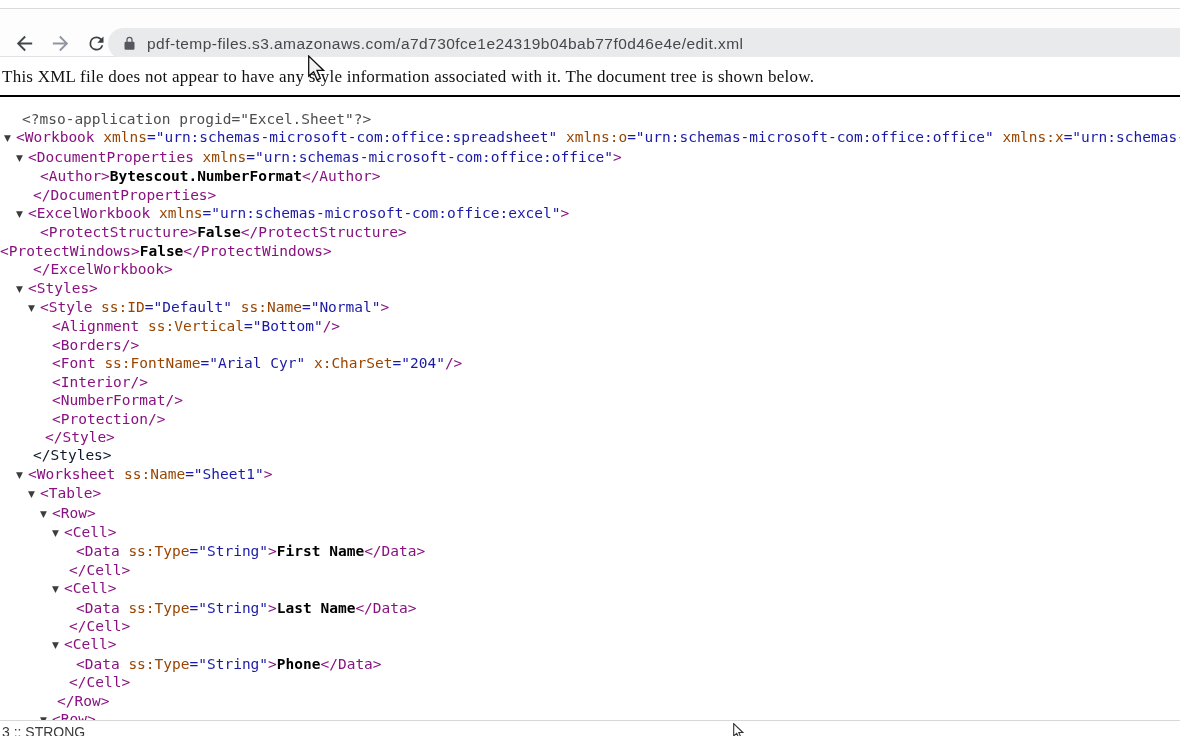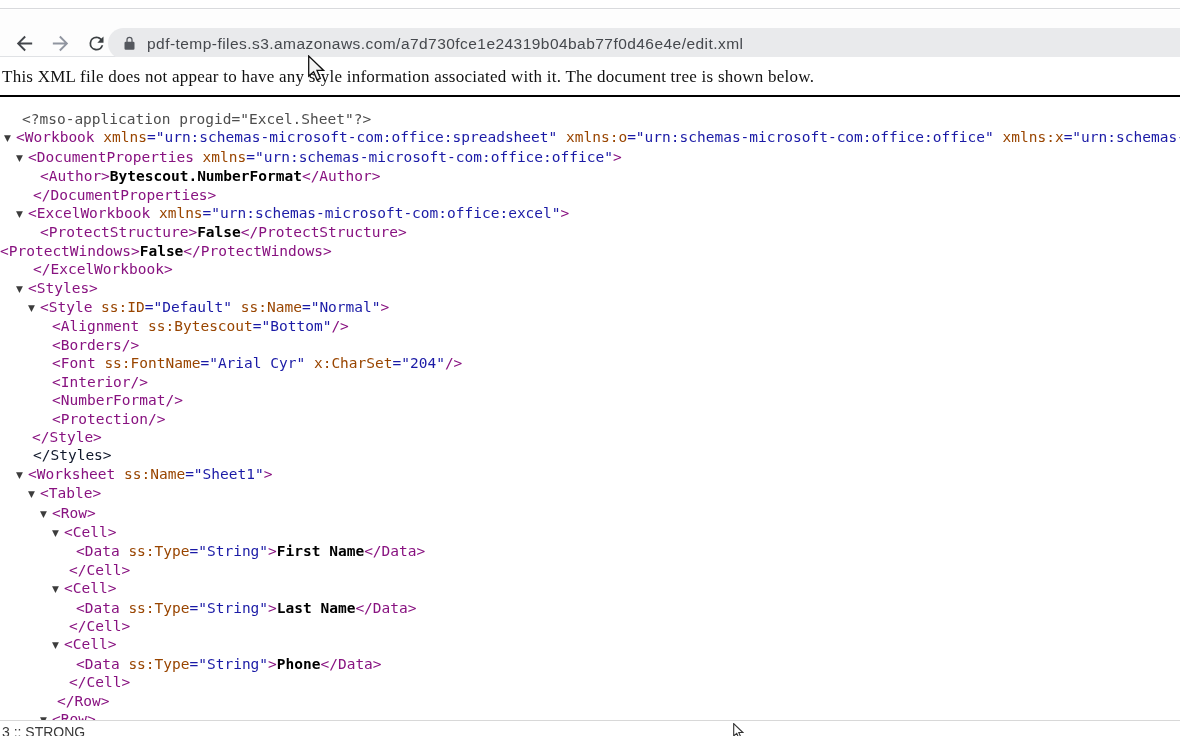--- a/index.html
+++ b/index.html
@@ -86,27 +86,27 @@
       <div class="xline" style="padding-left: 16px;"><span class="arrow" style="color: rgb(60, 60, 60);">▼</span><span class="seg-tag" style="color: rgb(136, 18, 128);">&lt;Workbook </span><span class="seg-attr" style="color: rgb(153, 69, 0);">xmlns</span><span class="seg-val" style="color: rgb(26, 26, 166);">="urn:schemas-microsoft-com:office:spreadsheet"</span><span class="seg-tag" style="color: rgb(136, 18, 128);"> </span><span class="seg-attr" style="color: rgb(153, 69, 0);">xmlns:o</span><span class="seg-val" style="color: rgb(26, 26, 166);">="urn:schemas-microsoft-com:office:office"</span><span class="seg-tag" style="color: rgb(136, 18, 128);"> </span><span class="seg-attr" style="color: rgb(153, 69, 0);">xmlns:x</span><span class="seg-val" style="color: rgb(26, 26, 166);">="urn:schemas-micros</span></div>
       <div class="xline" style="padding-left: 28px;"><span class="arrow" style="color: rgb(60, 60, 60);">▼</span><span class="seg-tag" style="color: rgb(136, 18, 128);">&lt;DocumentProperties </span><span class="seg-attr" style="color: rgb(153, 69, 0);">xmlns</span><span class="seg-val" style="color: rgb(26, 26, 166);">="urn:schemas-microsoft-com:office:office"</span><span class="seg-tag" style="color: rgb(136, 18, 128);">&gt;</span></div>
       <div class="xline" style="padding-left: 40px;"><span class="seg-tag" style="color: rgb(136, 18, 128);">&lt;Author&gt;</span><span class="seg-txt" style="color: rgb(0, 0, 0);">Bytescout.NumberFormat</span><span class="seg-tag" style="color: rgb(136, 18, 128);">&lt;/Author&gt;</span></div>
       <div class="xline" style="padding-left: 33px;"><span class="seg-tag" style="color: rgb(136, 18, 128);">&lt;/DocumentProperties&gt;</span></div>
       <div class="xline" style="padding-left: 28px;"><span class="arrow" style="color: rgb(60, 60, 60);">▼</span><span class="seg-tag" style="color: rgb(136, 18, 128);">&lt;ExcelWorkbook </span><span class="seg-attr" style="color: rgb(153, 69, 0);">xmlns</span><span class="seg-val" style="color: rgb(26, 26, 166);">="urn:schemas-microsoft-com:office:excel"</span><span class="seg-tag" style="color: rgb(136, 18, 128);">&gt;</span></div>
       <div class="xline" style="padding-left: 40px;"><span class="seg-tag" style="color: rgb(136, 18, 128);">&lt;ProtectStructure&gt;</span><span class="seg-txt" style="color: rgb(0, 0, 0);">False</span><span class="seg-tag" style="color: rgb(136, 18, 128);">&lt;/ProtectStructure&gt;</span></div>
       <div class="xline" style=""><span class="seg-tag" style="color: rgb(136, 18, 128);">&lt;ProtectWindows&gt;</span><span class="seg-txt" style="color: rgb(0, 0, 0);">False</span><span class="seg-tag" style="color: rgb(136, 18, 128);">&lt;/ProtectWindows&gt;</span></div>
       <div class="xline" style="padding-left: 33px;"><span class="seg-tag" style="color: rgb(136, 18, 128);">&lt;/ExcelWorkbook&gt;</span></div>
       <div class="xline" style="padding-left: 28px;"><span class="arrow" style="color: rgb(60, 60, 60);">▼</span><span class="seg-tag" style="color: rgb(136, 18, 128);">&lt;Styles&gt;</span></div>
       <div class="xline" style="padding-left: 40px;"><span class="arrow" style="color: rgb(60, 60, 60);">▼</span><span class="seg-tag" style="color: rgb(136, 18, 128);">&lt;Style </span><span class="seg-attr" style="color: rgb(153, 69, 0);">ss:ID</span><span class="seg-val" style="color: rgb(26, 26, 166);">="Default"</span><span class="seg-tag" style="color: rgb(136, 18, 128);"> </span><span class="seg-attr" style="color: rgb(153, 69, 0);">ss:Name</span><span class="seg-val" style="color: rgb(26, 26, 166);">="Normal"</span><span class="seg-tag" style="color: rgb(136, 18, 128);">&gt;</span></div>
-      <div class="xline" style="padding-left: 52px;"><span class="seg-tag" style="color: rgb(136, 18, 128);">&lt;Alignment </span><span class="seg-attr" style="color: rgb(153, 69, 0);">ss:Bytescout</span><span class="seg-val" style="color: rgb(26, 26, 166);">="Bottom"</span><span class="seg-tag" style="color: rgb(136, 18, 128);">/&gt;</span></div>
+      <div class="xline" style="padding-left: 52px;"><span class="seg-tag" style="color: rgb(136, 18, 128);">&lt;Alignment </span><span class="seg-attr" style="color: rgb(153, 69, 0);">ss:Vertical</span><span class="seg-val" style="color: rgb(26, 26, 166);">="Bottom"</span><span class="seg-tag" style="color: rgb(136, 18, 128);">/&gt;</span></div>
       <div class="xline" style="padding-left: 52px;"><span class="seg-tag" style="color: rgb(136, 18, 128);">&lt;Borders/&gt;</span></div>
       <div class="xline" style="padding-left: 52px;"><span class="seg-tag" style="color: rgb(136, 18, 128);">&lt;Font </span><span class="seg-attr" style="color: rgb(153, 69, 0);">ss:FontName</span><span class="seg-val" style="color: rgb(26, 26, 166);">="Arial Cyr"</span><span class="seg-tag" style="color: rgb(136, 18, 128);"> </span><span class="seg-attr" style="color: rgb(153, 69, 0);">x:CharSet</span><span class="seg-val" style="color: rgb(26, 26, 166);">="204"</span><span class="seg-tag" style="color: rgb(136, 18, 128);">/&gt;</span></div>
       <div class="xline" style="padding-left: 52px;"><span class="seg-tag" style="color: rgb(136, 18, 128);">&lt;Interior/&gt;</span></div>
       <div class="xline" style="padding-left: 52px;"><span class="seg-tag" style="color: rgb(136, 18, 128);">&lt;NumberFormat/&gt;</span></div>
       <div class="xline" style="padding-left: 52px;"><span class="seg-tag" style="color: rgb(136, 18, 128);">&lt;Protection/&gt;</span></div>
-      <div class="xline" style="padding-left: 32px;"><span class="seg-tag" style="color: rgb(136, 18, 128);">&lt;/Style&gt;</span></div>
+      <div class="xline" style="padding-left: 45px;"><span class="seg-tag" style="color: rgb(136, 18, 128);">&lt;/Style&gt;</span></div>
       <div class="xline" style="padding-left: 33px;"><span class="seg-tag" style="color: #0f172a;">&lt;/Styles&gt;</span></div>
       <div class="xline" style="padding-left: 28px;"><span class="arrow" style="color: rgb(60, 60, 60);">▼</span><span class="seg-tag" style="color: rgb(136, 18, 128);">&lt;Worksheet </span><span class="seg-attr" style="color: rgb(153, 69, 0);">ss:Name</span><span class="seg-val" style="color: rgb(26, 26, 166);">="Sheet1"</span><span class="seg-tag" style="color: rgb(136, 18, 128);">&gt;</span></div>
       <div class="xline" style="padding-left: 40px;"><span class="arrow" style="color: rgb(60, 60, 60);">▼</span><span class="seg-tag" style="color: rgb(136, 18, 128);">&lt;Table&gt;</span></div>
       <div class="xline" style="padding-left: 52px;"><span class="arrow" style="color: rgb(60, 60, 60);">▼</span><span class="seg-tag" style="color: rgb(136, 18, 128);">&lt;Row&gt;</span></div>
       <div class="xline" style="padding-left: 64px;"><span class="arrow" style="color: rgb(60, 60, 60);">▼</span><span class="seg-tag" style="color: rgb(136, 18, 128);">&lt;Cell&gt;</span></div>
       <div class="xline" style="padding-left: 76px;"><span class="seg-tag" style="color: rgb(136, 18, 128);">&lt;Data </span><span class="seg-attr" style="color: rgb(153, 69, 0);">ss:Type</span><span class="seg-val" style="color: rgb(26, 26, 166);">="String"</span><span class="seg-tag" style="color: rgb(136, 18, 128);">&gt;</span><span class="seg-txt" style="color: rgb(0, 0, 0);">First Name</span><span class="seg-tag" style="color: rgb(136, 18, 128);">&lt;/Data&gt;</span></div>
       <div class="xline" style="padding-left: 69px;"><span class="seg-tag" style="color: rgb(136, 18, 128);">&lt;/Cell&gt;</span></div>
       <div class="xline" style="padding-left: 64px;"><span class="arrow" style="color: rgb(60, 60, 60);">▼</span><span class="seg-tag" style="color: rgb(136, 18, 128);">&lt;Cell&gt;</span></div>
       <div class="xline" style="padding-left: 76px;"><span class="seg-tag" style="color: rgb(136, 18, 128);">&lt;Data </span><span class="seg-attr" style="color: rgb(153, 69, 0);">ss:Type</span><span class="seg-val" style="color: rgb(26, 26, 166);">="String"</span><span class="seg-tag" style="color: rgb(136, 18, 128);">&gt;</span><span class="seg-txt" style="color: rgb(0, 0, 0);">Last Name</span><span class="seg-tag" style="color: rgb(136, 18, 128);">&lt;/Data&gt;</span></div>
       <div class="xline" style="padding-left: 69px;"><span class="seg-tag" style="color: rgb(136, 18, 128);">&lt;/Cell&gt;</span></div>

